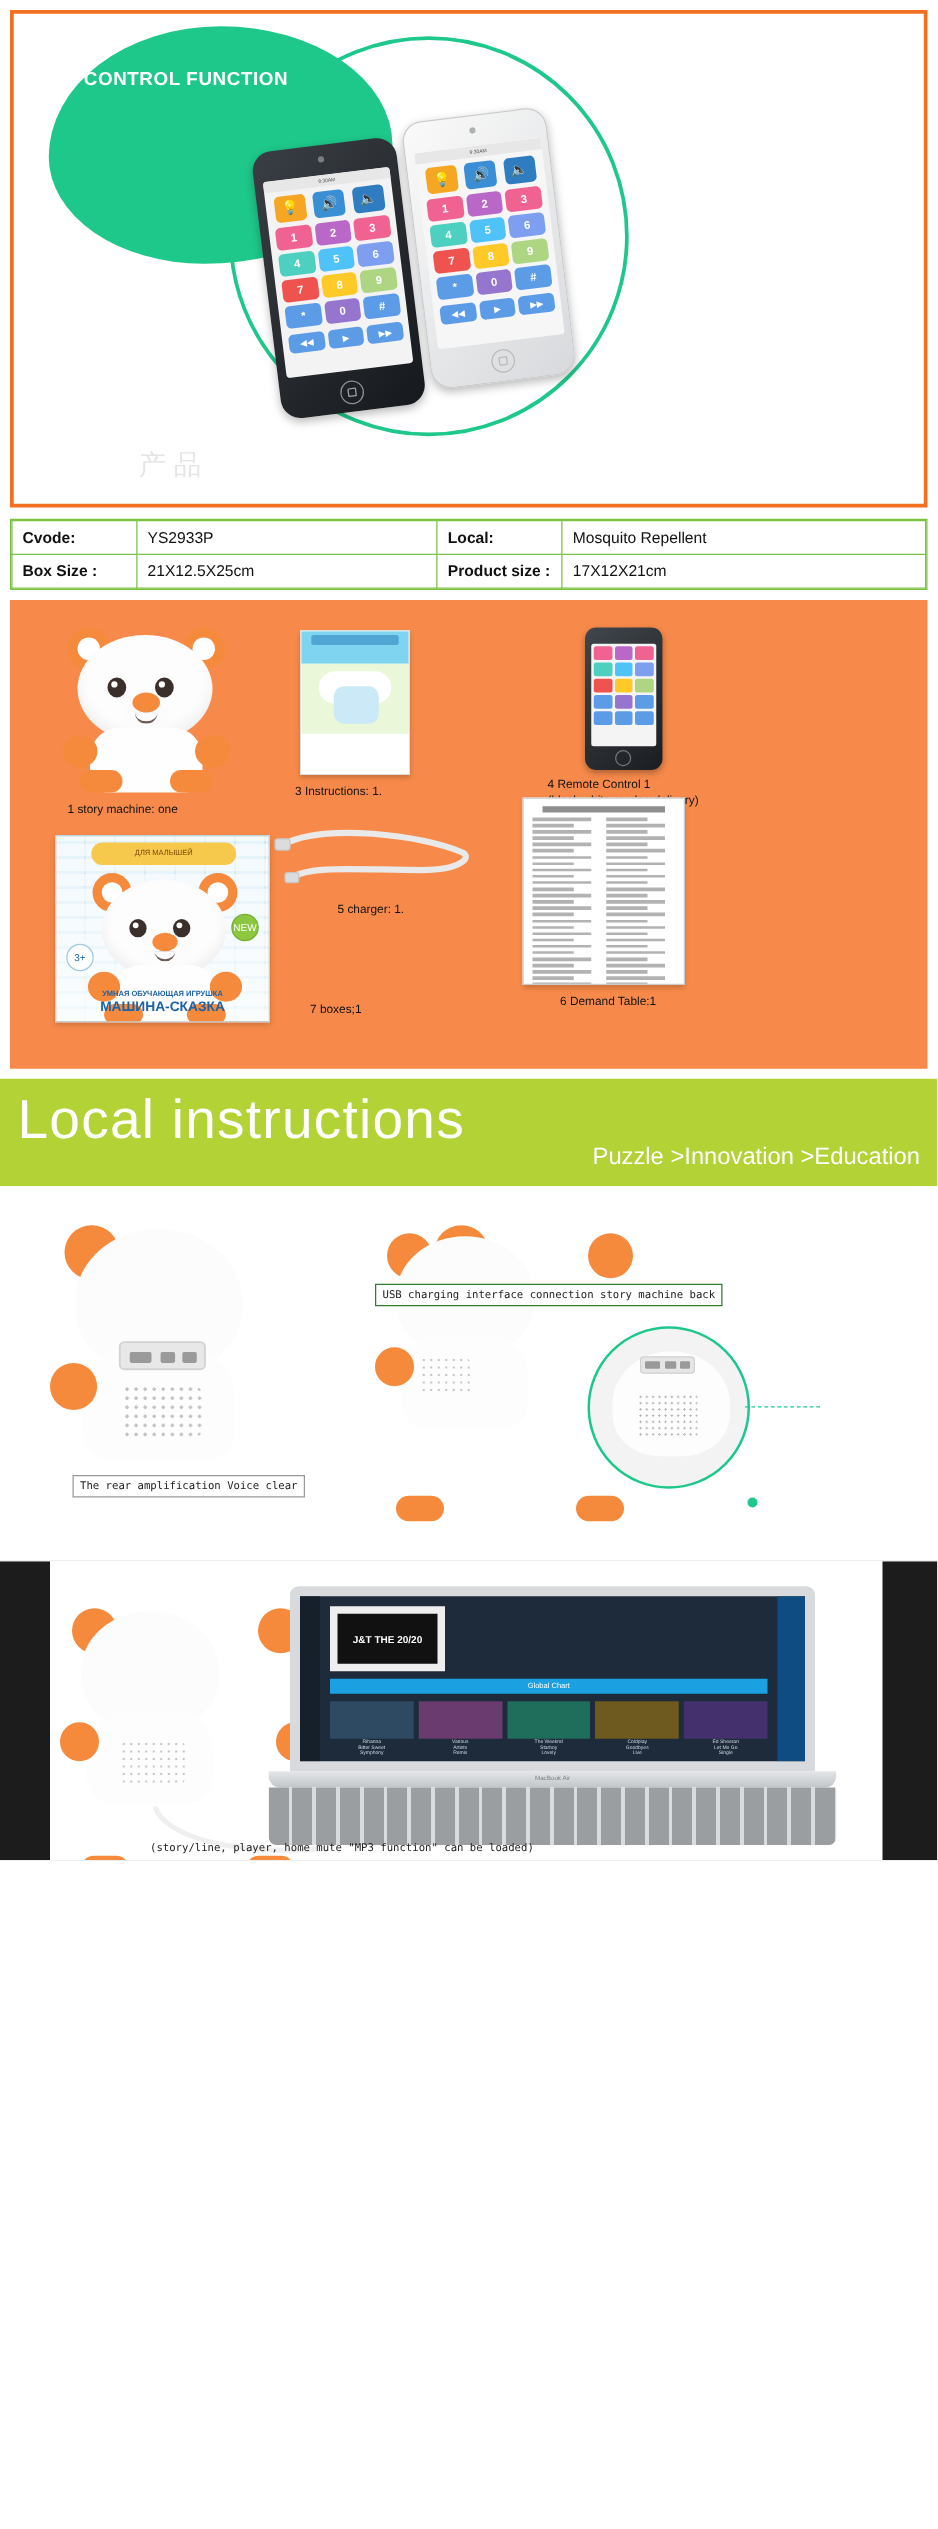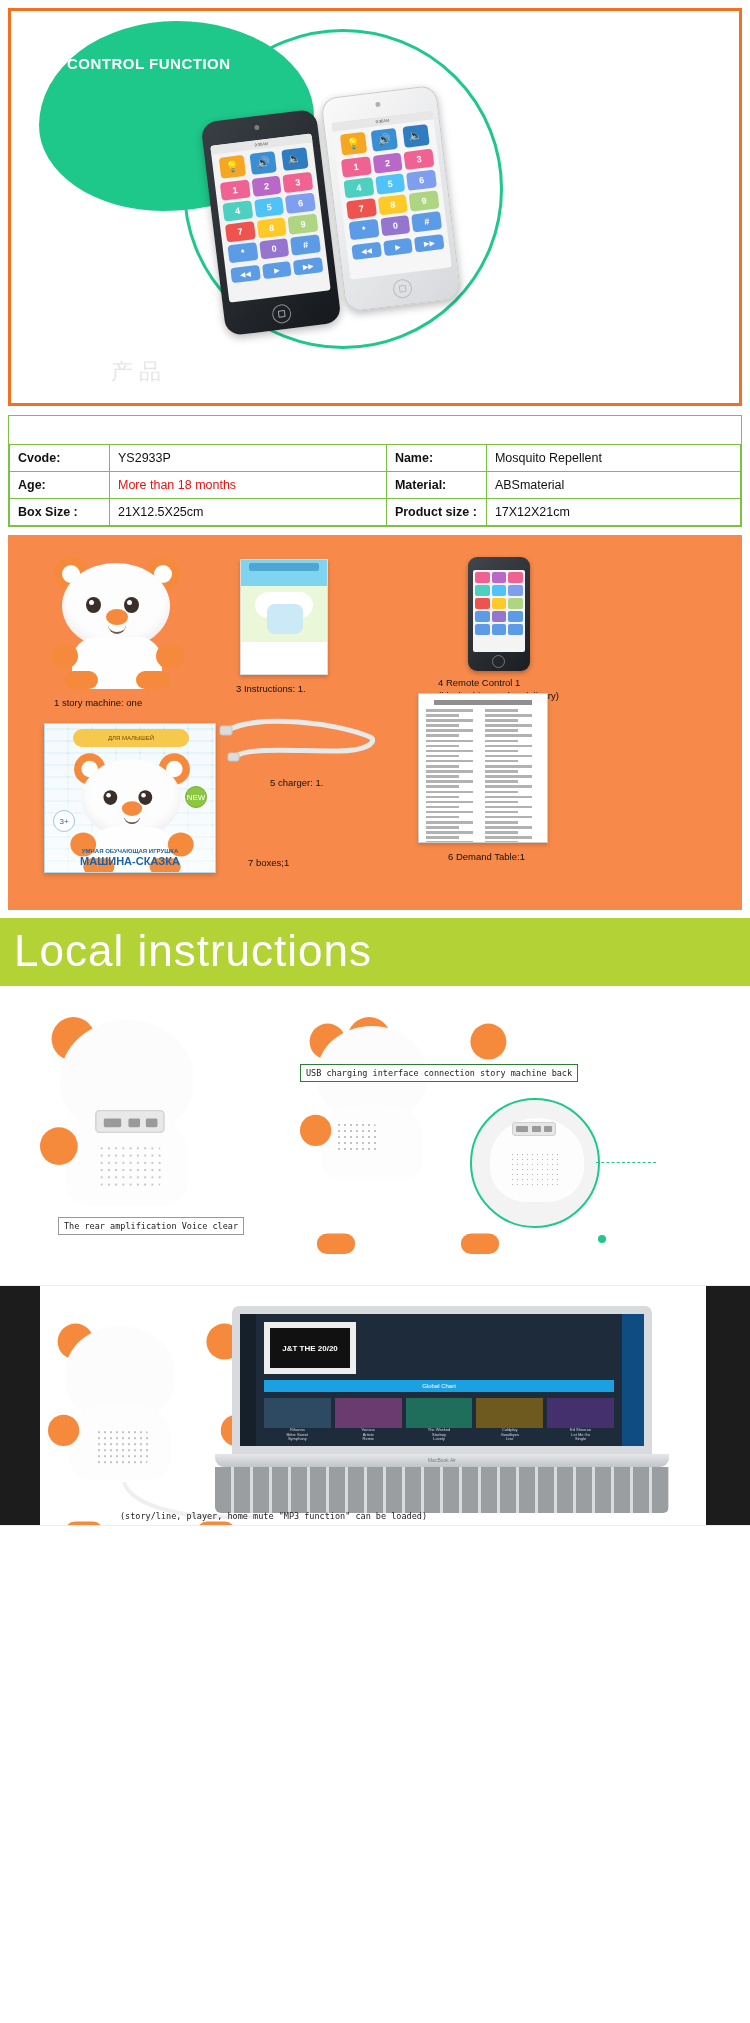--- a/index.html
+++ b/index.html
@@ -168,21 +168,21 @@
     letter-spacing: 6px;
     z-index: 5;
   }
 
   
   .spec-wrap {
     margin: 9px 8px 0 8px;
     background: #fff;
     border: 1px solid #7cc242;
   }
-  table.spec { width: 100%; border-collapse: collapse; margin-top: 28px; }
+  table.spec { width: 100%; border-collapse: collapse; }
   table.spec td {
     border: 1px solid #7cc242;
     padding: 5px 8px;
     font-size: 12.5px;
     height: 27px;
     vertical-align: middle;
   }
   td.lbl { font-weight: bold; color: #111; width: 100px; white-space: nowrap; }
   td.val { color: #111; }
   td.val.red { color: #e8110f; }
@@ -533,28 +533,22 @@
 
     <div class="watermark">产品</div>
   </div>
 
   <div class="spec-wrap">
     <table class="spec">
       <tbody>
           <tr>
         <td class="lbl">Cvode:</td>
         <td class="val">YS2933P</td>
-        <td class="lbl">Name:</td>
+        <td class="lbl">Local:</td>
         <td class="val">Mosquito Repellent</td>
-      </tr>
-      <tr>
-        <td class="lbl">Age:</td>
-        <td class="val red">More than 18 months</td>
-        <td class="lbl">Material:</td>
-        <td class="val">ABSmaterial</td>
       </tr>
       <tr>
         <td class="lbl">Box Size :</td>
         <td class="val">21X12.5X25cm</td>
         <td class="lbl">Product size :</td>
         <td class="val">17X12X21cm</td>
       </tr>
     </tbody>
       </table>
   </div>
@@ -735,20 +729,21 @@
           <span style="font-size:11px;display:block;">МАШИНА-СКАЗКА</span>
         </div>
       </div>
       <div class="cap" style="left:230px; top:312px;">7 boxes;1</div>
 
     </div>
   </div>
 
   <div class="banner">
     <h1>Local  instructions</h1>
+    <div class="sub">Puzzle &gt;Innovation &gt;Education</div>
   </div>
 
   <div class="photo-row">
 
     <div class="bear-back" style="left:40px; top:34px; width:250px; height:210px; transform:scale(1.45); transform-origin:left top;">
       <div class="bb-ear l"></div>
       <div class="bb-ear r"></div>
       <div class="bb-head"></div>
       <div class="bb-body"></div>
       <div class="bb-arm l"></div>

